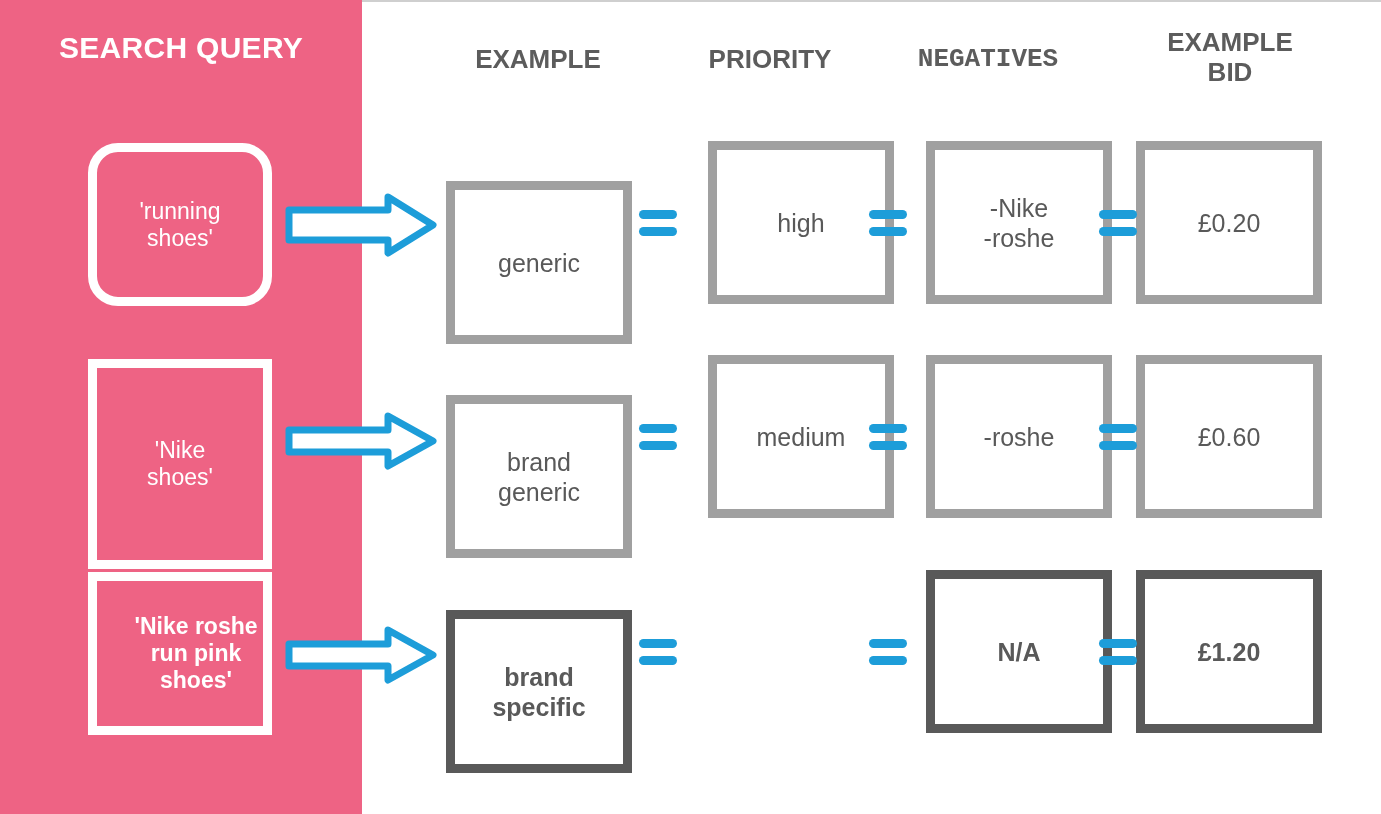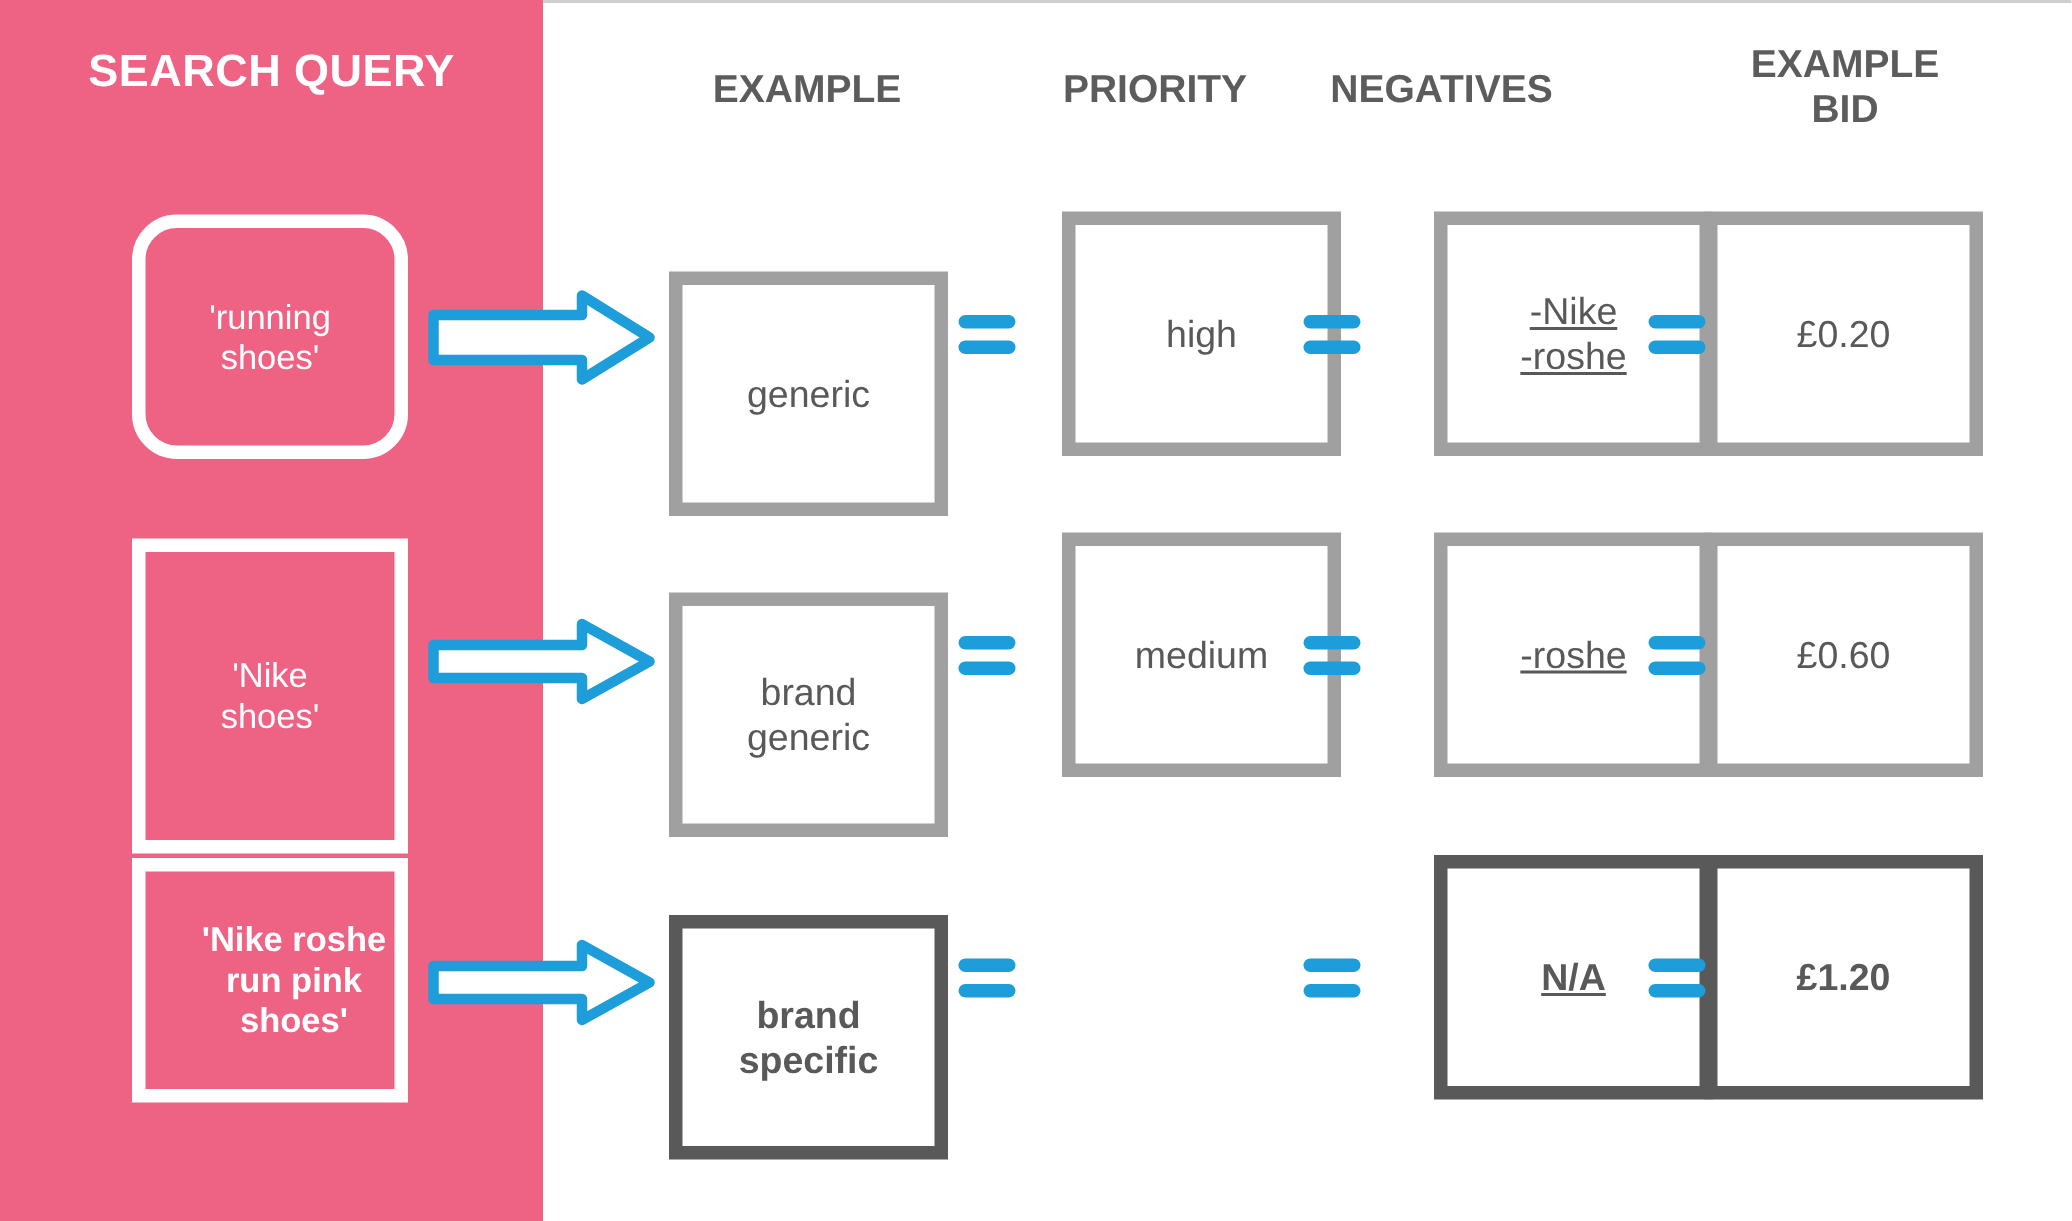--- a/index.html
+++ b/index.html
@@ -76,21 +76,21 @@
     position: absolute;
     text-align: center;
     color: #5c5c5c;
     font-weight: bold;
     font-size: 26px;
     line-height: 1.15;
     white-space: pre-line;
   }
   #h-campaign  { left: 440px;  top: 45px; width: 196px; }
   #h-priority  { left: 672px;  top: 45px; width: 196px; }
-  #h-negatives { left: 863px;  top: 45px; width: 196px; }
+  #h-negatives { left: 890px;  top: 45px; width: 196px; font-family: Liberation Mono, monospace; }
   #h-bid       { left: 1132px; top: 28px; width: 196px; }
 
   
   .arrow {
     position: absolute;
     left: 285px;
     width: 152px;
     z-index: 4;
   }
   #a1 { top: 192px; height: 66px; }
@@ -112,21 +112,21 @@
     font-size: 25px;
     line-height: 1.2;
     color: #595959;
     white-space: pre-line;
   }
   .row-light { border: 9px solid #a0a0a0; }
   .row-dark  { border: 9px solid #595959; font-weight: bold; }
 
   .c-campaign  { left: 446px; margin-top: 40px; }
   .c-priority  { left: 676px; margin-left: 32px; }
-  .c-negatives { left: 956px; text-decoration: underline; }
+  .c-negatives { left: 926px; }
   .c-bid       { left: 1136px; }
 
   .r1 { top: 141px; }
   .r2 { top: 355px; }
   .r3 { top: 570px; }
 
   
   .eq {
     position: absolute;
     width: 38px;

